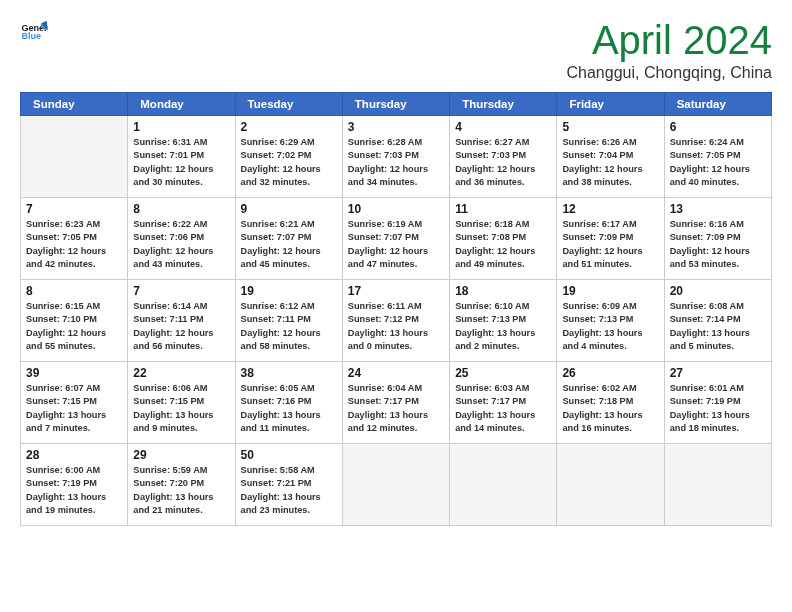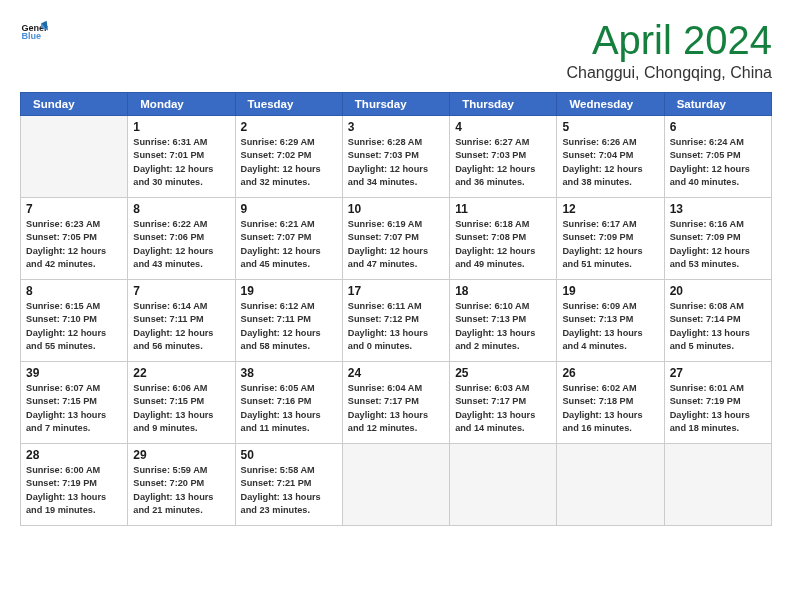--- a/index.html
+++ b/index.html
@@ -104,21 +104,21 @@
   </div>
 
   <table class="calendar">
     <thead>
       <tr>
         <th>Sunday</th>
         <th>Monday</th>
         <th>Tuesday</th>
         <th>Thursday</th>
         <th>Thursday</th>
-        <th>Wednesday</th>
+        <th>Friday</th>
         <th>Saturday</th>
       </tr>
     </thead>
     <tbody id="calendar-body">
     <tr>
           <td class="empty"></td>
           <td>
             <div class="day-number">1</div>
             <div class="day-info">Sunrise: 6:31 AM<br>Sunset: 7:01 PM<br>Daylight: 12 hours<br>and 30 minutes.</div>
           </td>

